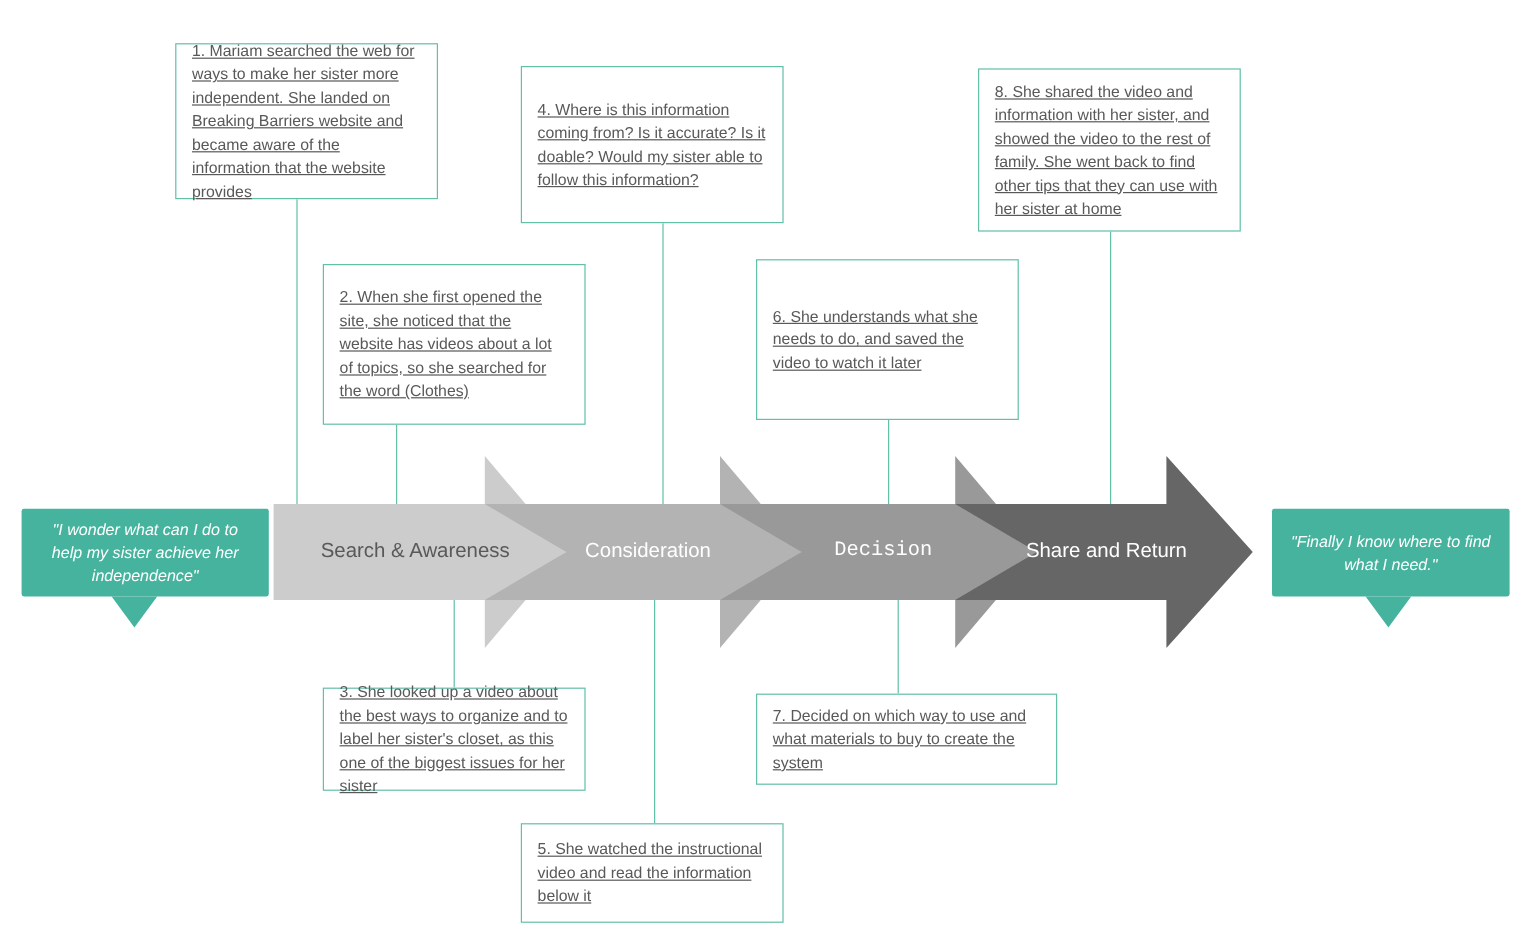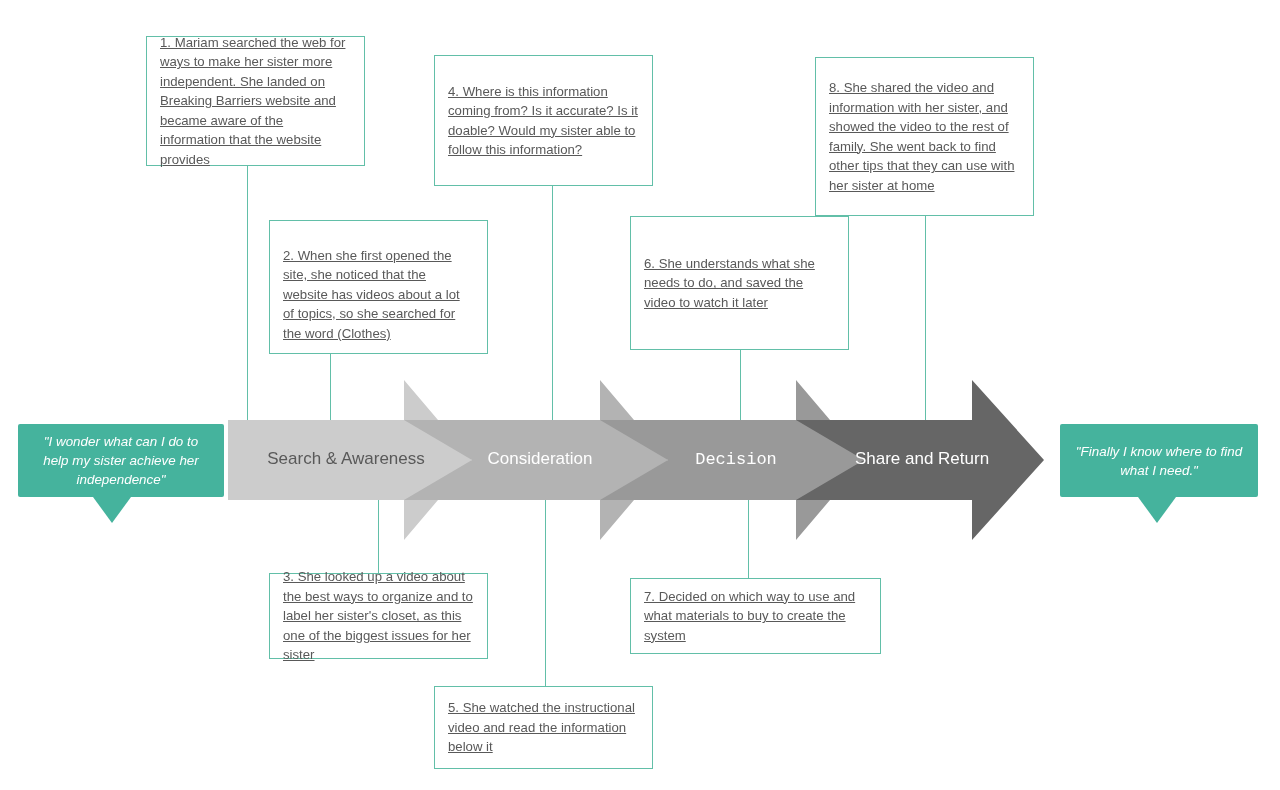--- a/index.html
+++ b/index.html
@@ -137,21 +137,21 @@
 
   <div class="bubble right" style="left:1060px; top:424px; width:198px; height:73px;">
     <span class="bubble-text">"Finally I know where to find what I need."</span>
     <span class="tail"></span>
   </div>
 
   <div class="note" style="left:146px; top:36px; width:219px; height:130px;">
     <span class="note-text">1. Mariam searched the web for ways to make her sister more independent. She landed on Breaking Barriers website and became aware of the information that the website provides</span>
   </div>
 
-  <div class="note" style="left:269px; top:220px; width:219px; height:134px;align-items:flex-end;">
+  <div class="note" style="left:269px; top:220px; width:219px; height:134px;">
     <span class="note-text">2. When she first opened the site, she noticed that the website has videos about a lot of topics, so she searched for the word (Clothes)</span>
   </div>
 
   <div class="note" style="left:269px; top:573px; width:219px; height:86px;">
     <span class="note-text">3. She looked up a video about the best ways to organize and to label her sister's closet, as this one of the biggest issues for her sister</span>
   </div>
 
   <div class="note" style="left:434px; top:55px; width:219px; height:131px;">
     <span class="note-text">4. Where is this information coming from? Is it accurate? Is it doable? Would my sister able to follow this information?</span>
   </div>
@@ -161,17 +161,17 @@
   </div>
 
   <div class="note" style="left:630px; top:216px; width:219px; height:134px;">
     <span class="note-text">6. She understands what she needs to do, and saved the video to watch it later</span>
   </div>
 
   <div class="note" style="left:630px; top:578px; width:251px; height:76px;">
     <span class="note-text">7. Decided on which way to use and what materials to buy to create the system</span>
   </div>
 
-  <div class="note" style="left:815px; top:57px; width:219px; height:159px;">
+  <div class="note" style="left:815px; top:57px; width:219px; height:136px;">
     <span class="note-text">8. She shared the video and information with her sister, and showed the video to the rest of family. She went back to find other tips that they can use with her sister at home</span>
   </div>
 
 </div>
 
 </body></html>

